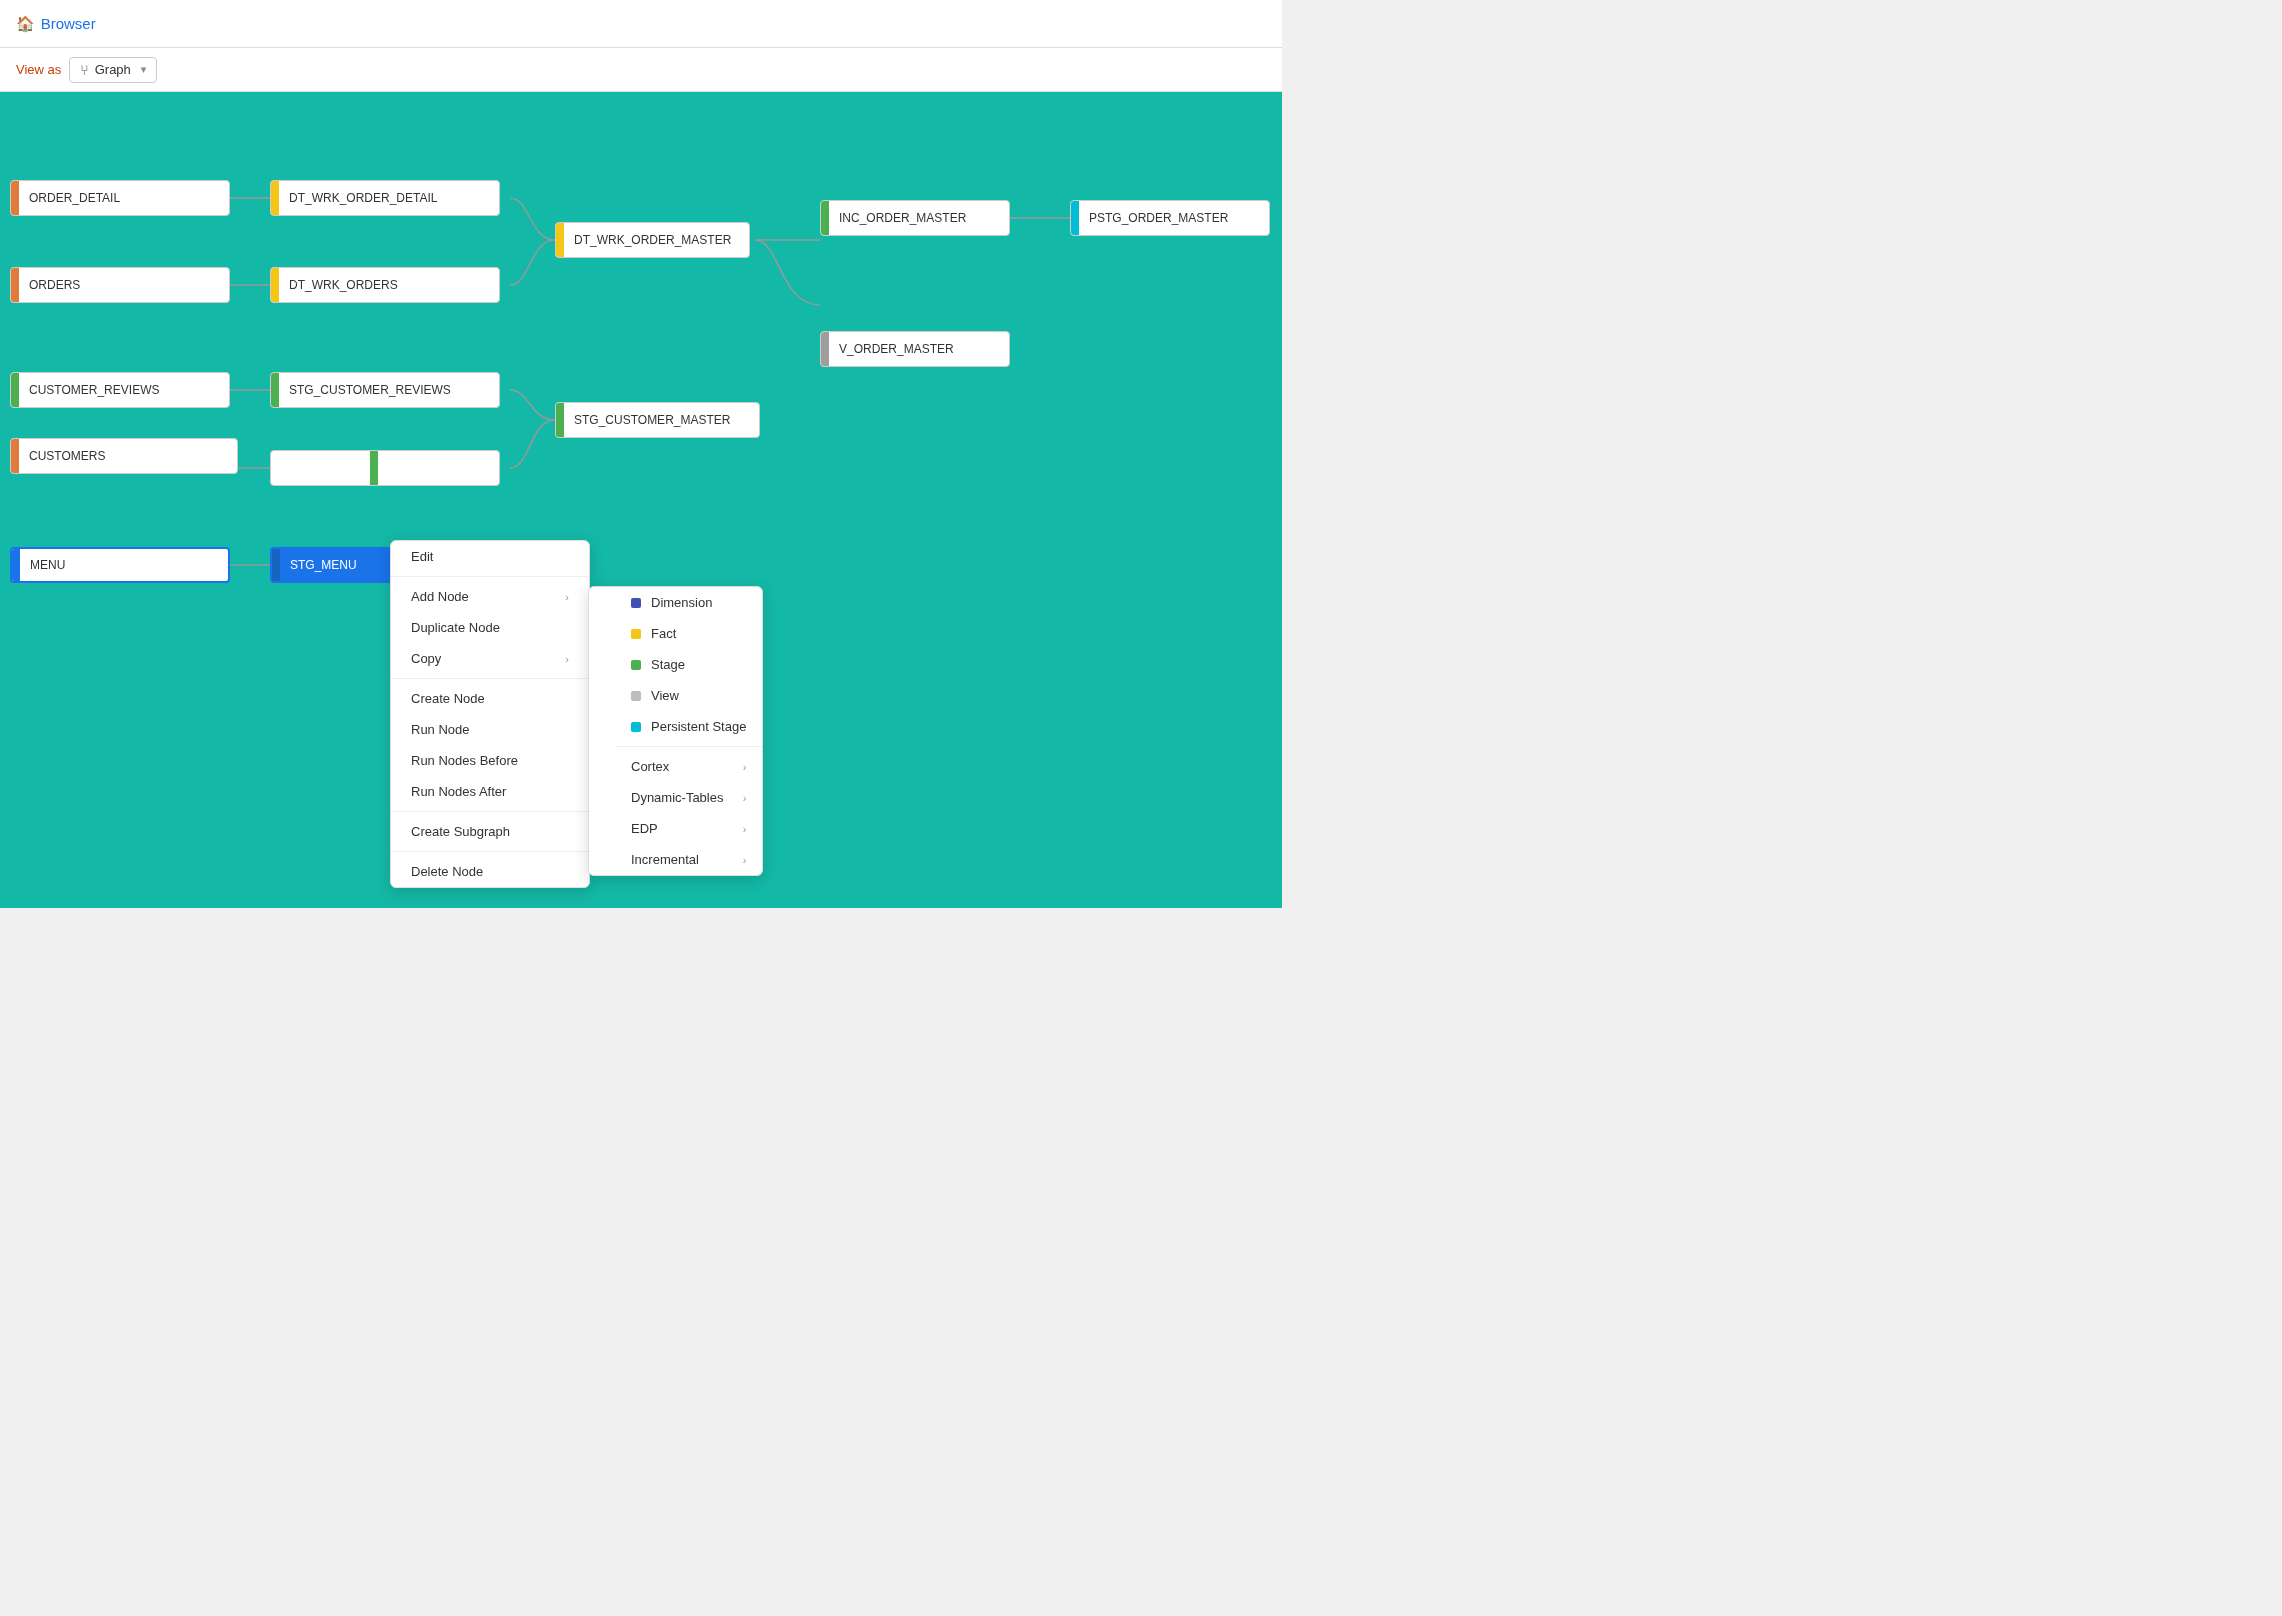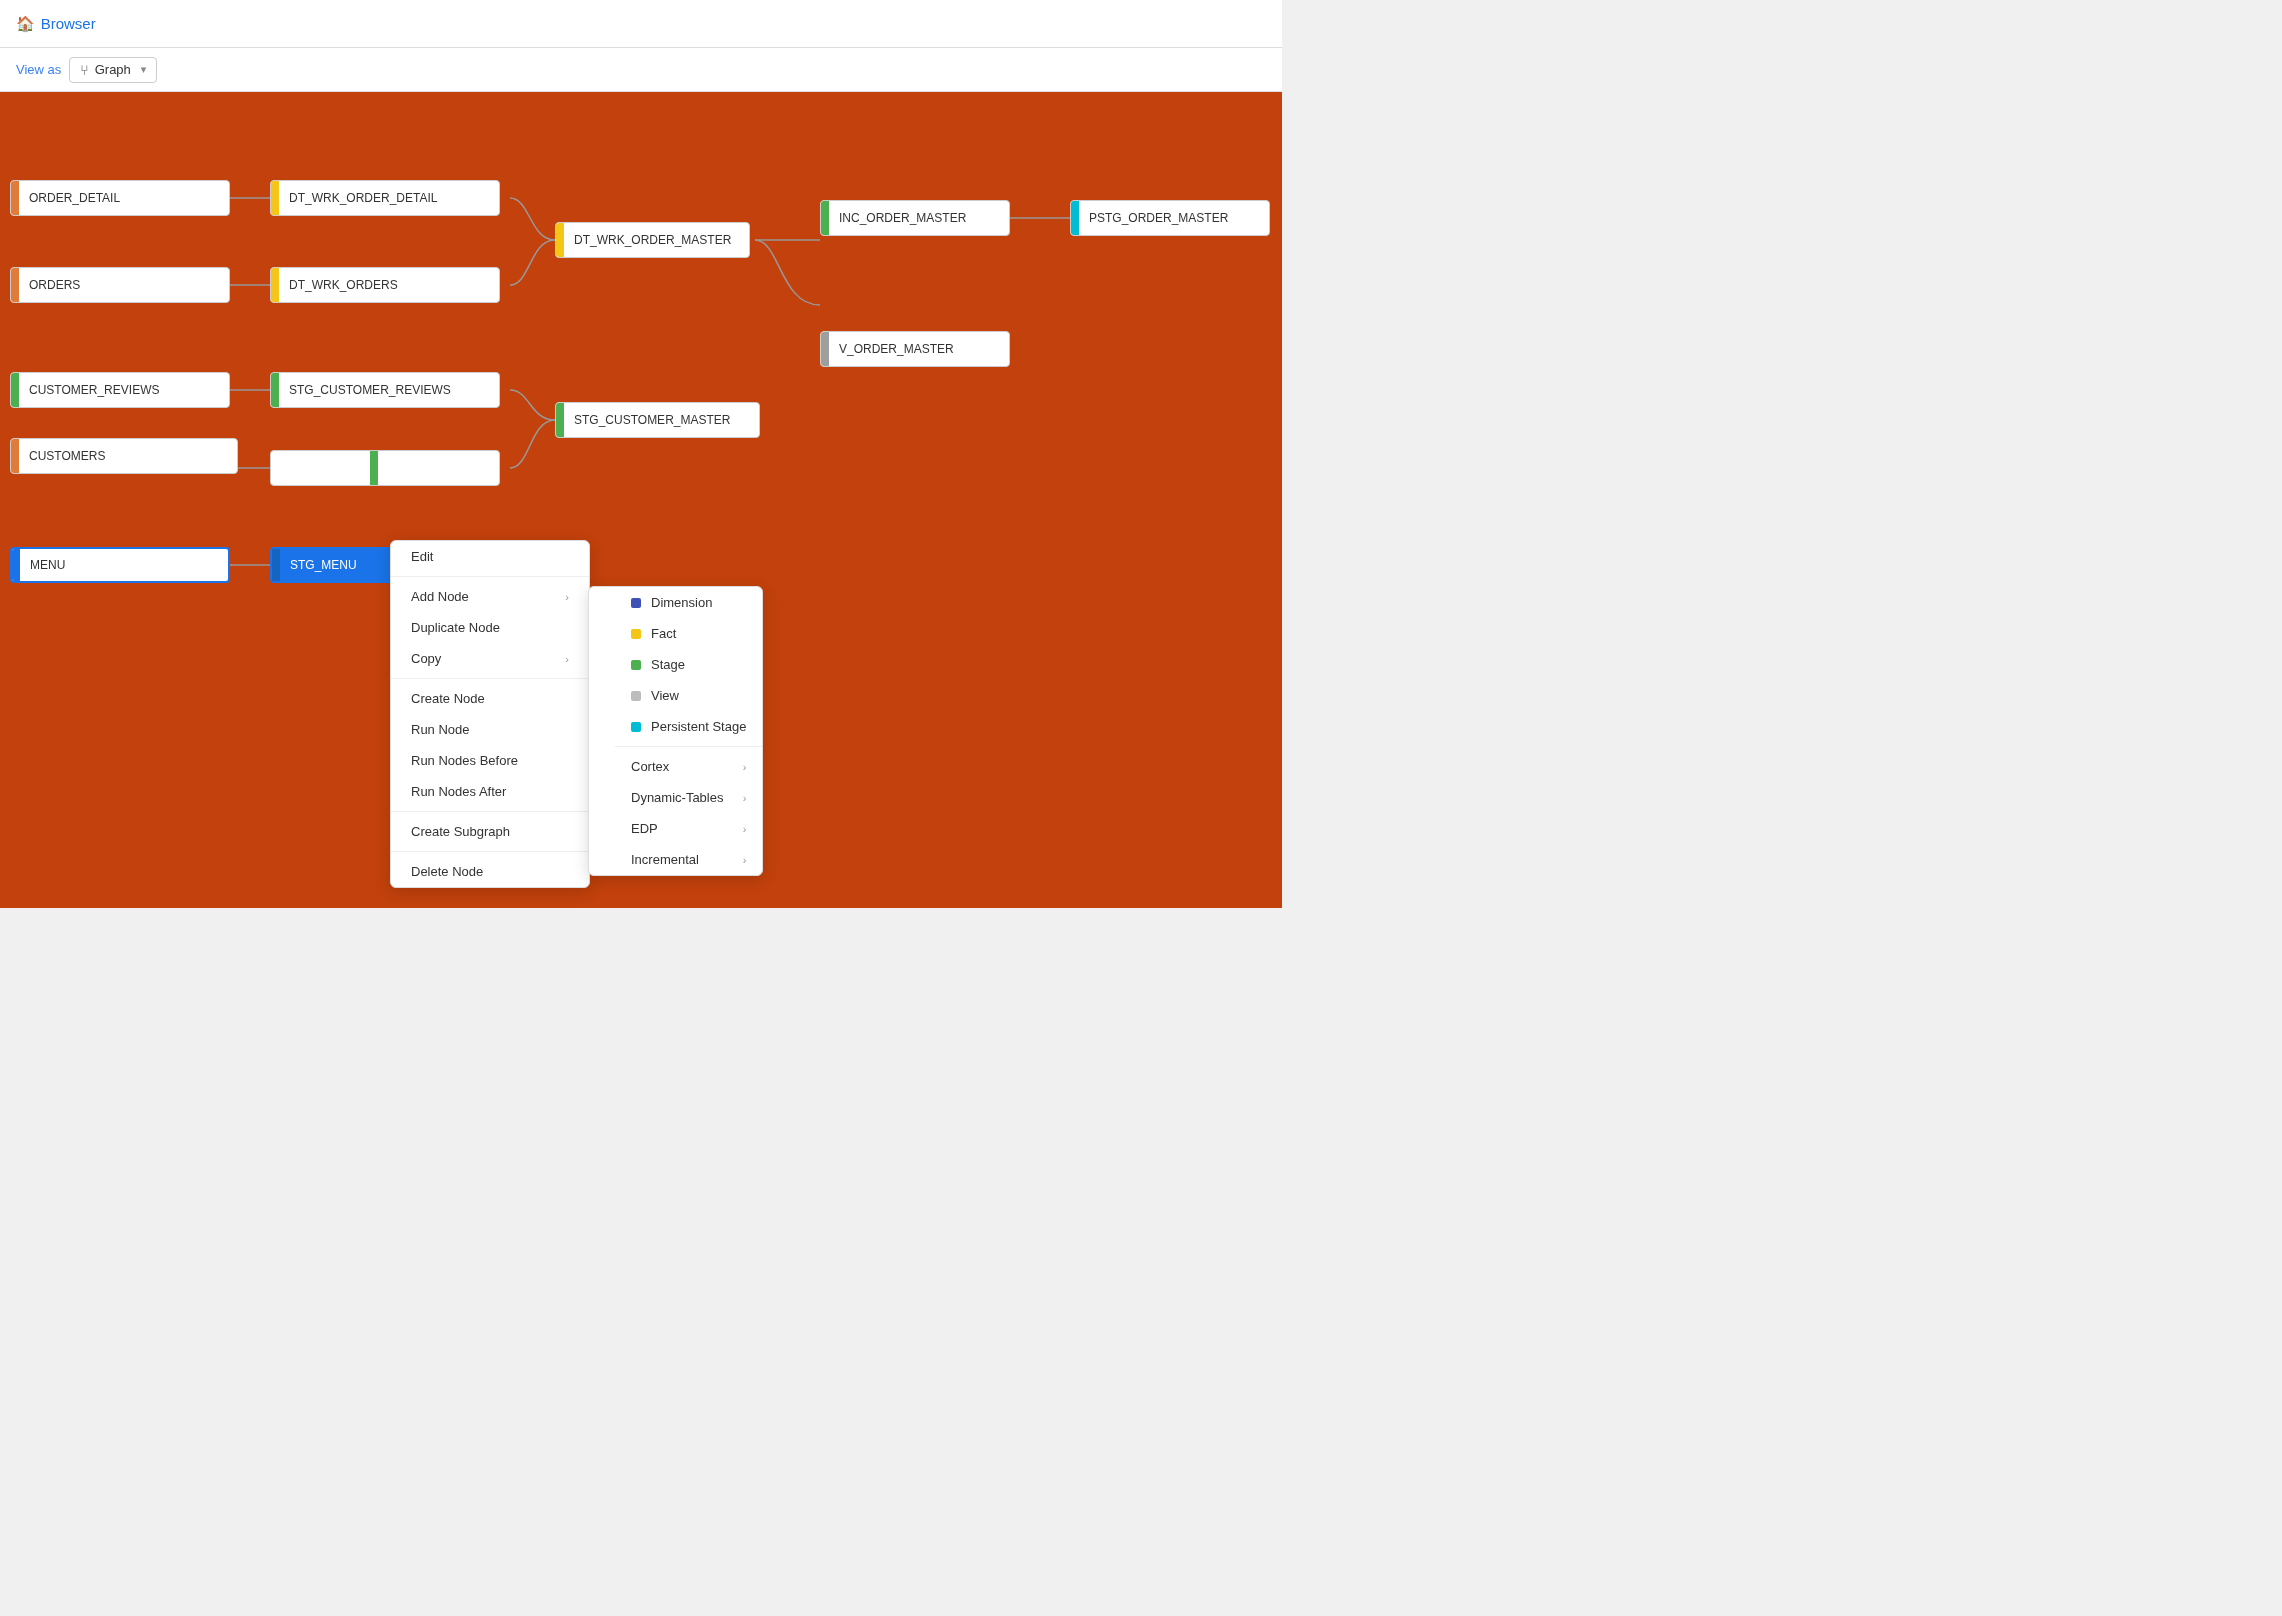--- a/index.html
+++ b/index.html
@@ -22,37 +22,37 @@
     .toolbar {
       background: white;
       border-bottom: 1px solid #ddd;
       padding: 8px 16px;
       display: flex;
       align-items: center;
       height: 44px;
     }
     .view-as-label {
       font-size: 13px;
-      color: #3b82f6;
+      color: #c2410c;
       margin-right: 8px;
     }
     .graph-dropdown {
       display: flex; align-items: center; gap: 6px;
       border: 1px solid #ccc; border-radius: 4px;
       padding: 4px 10px;
       background: white;
       cursor: pointer;
       font-size: 13px;
       color: #333;
     }
     .graph-dropdown .graph-icon { color: #555; font-size: 14px; }
     .graph-dropdown .chevron { color: #888; font-size: 11px; margin-left: 4px; }
 
     .canvas {
-      background: #c2410c;
+      background: #14b8a6;
       position: relative;
       width: 100%;
       height: calc(100% - 92px);
       overflow: hidden;
     }
     .node-colored {
       position: absolute;
       background: white;
       border: 1px solid #ccc;
       border-radius: 4px;

